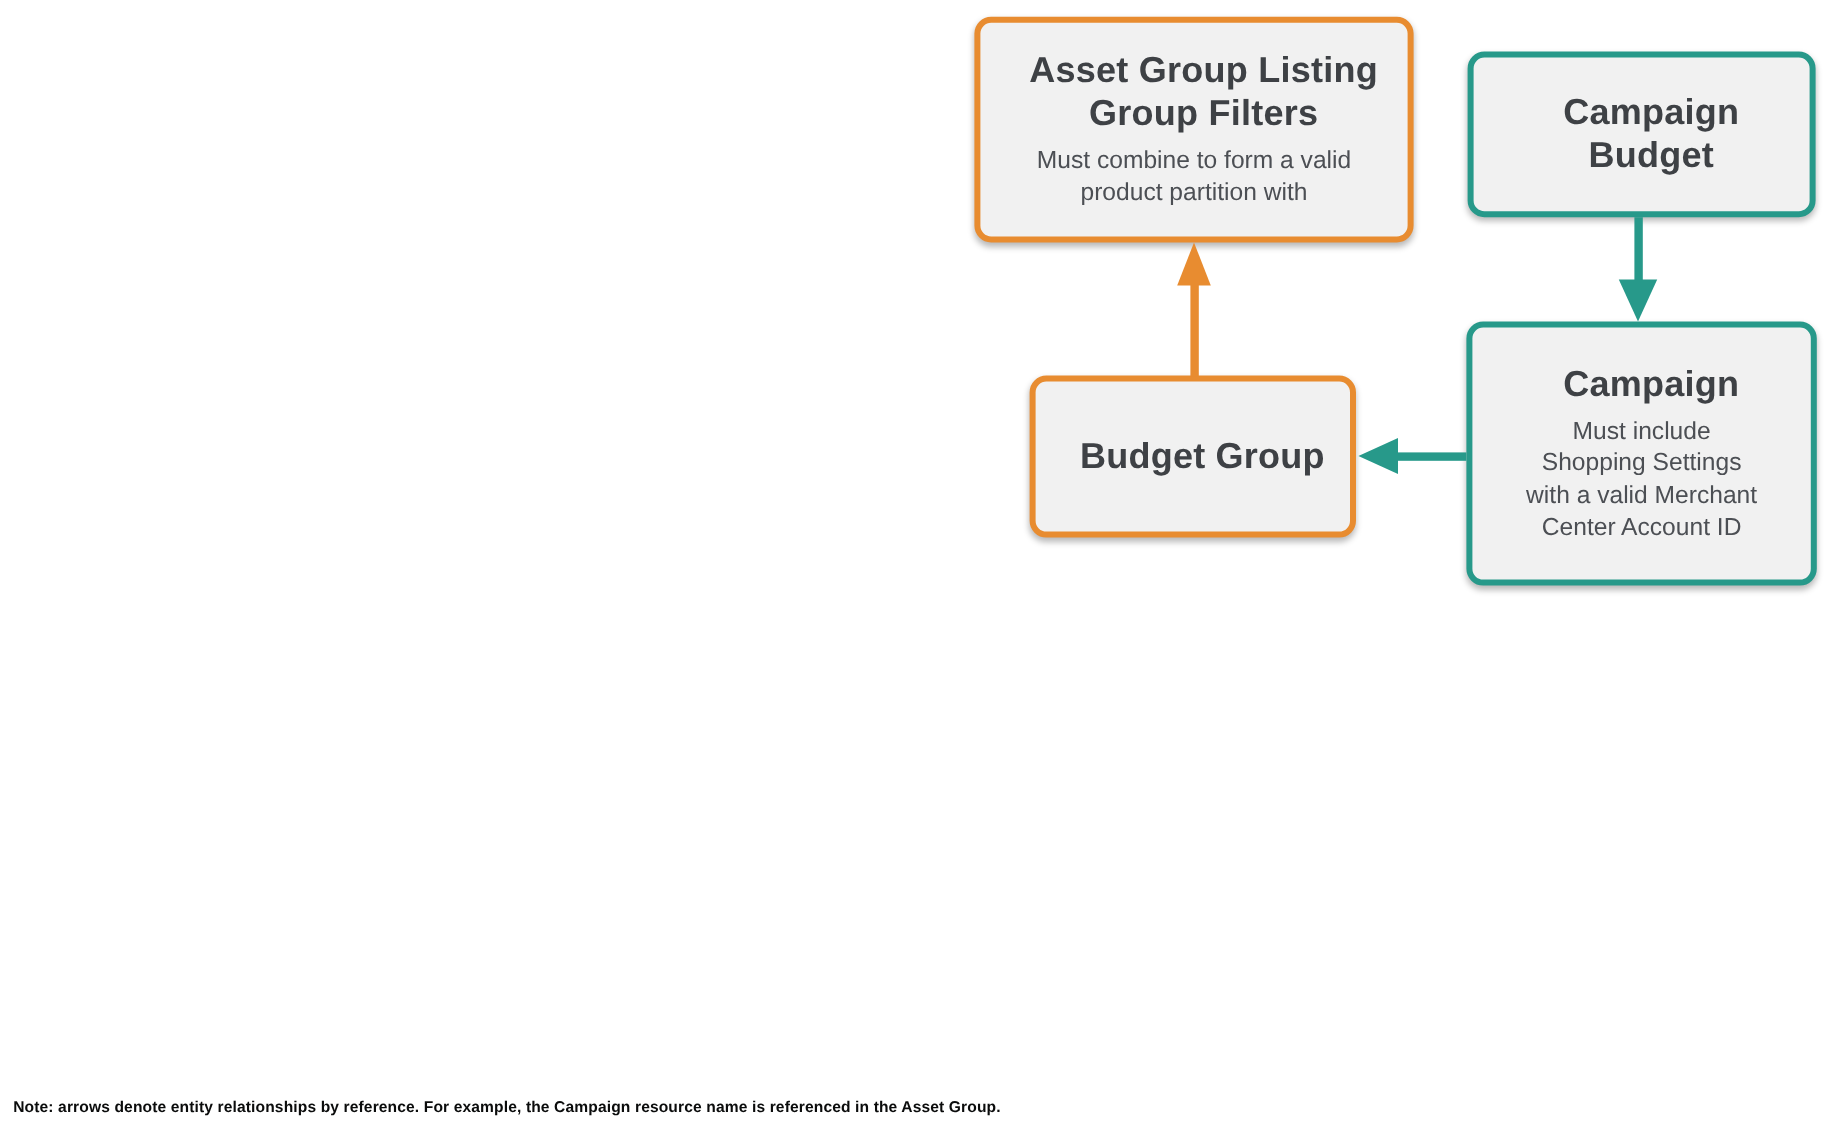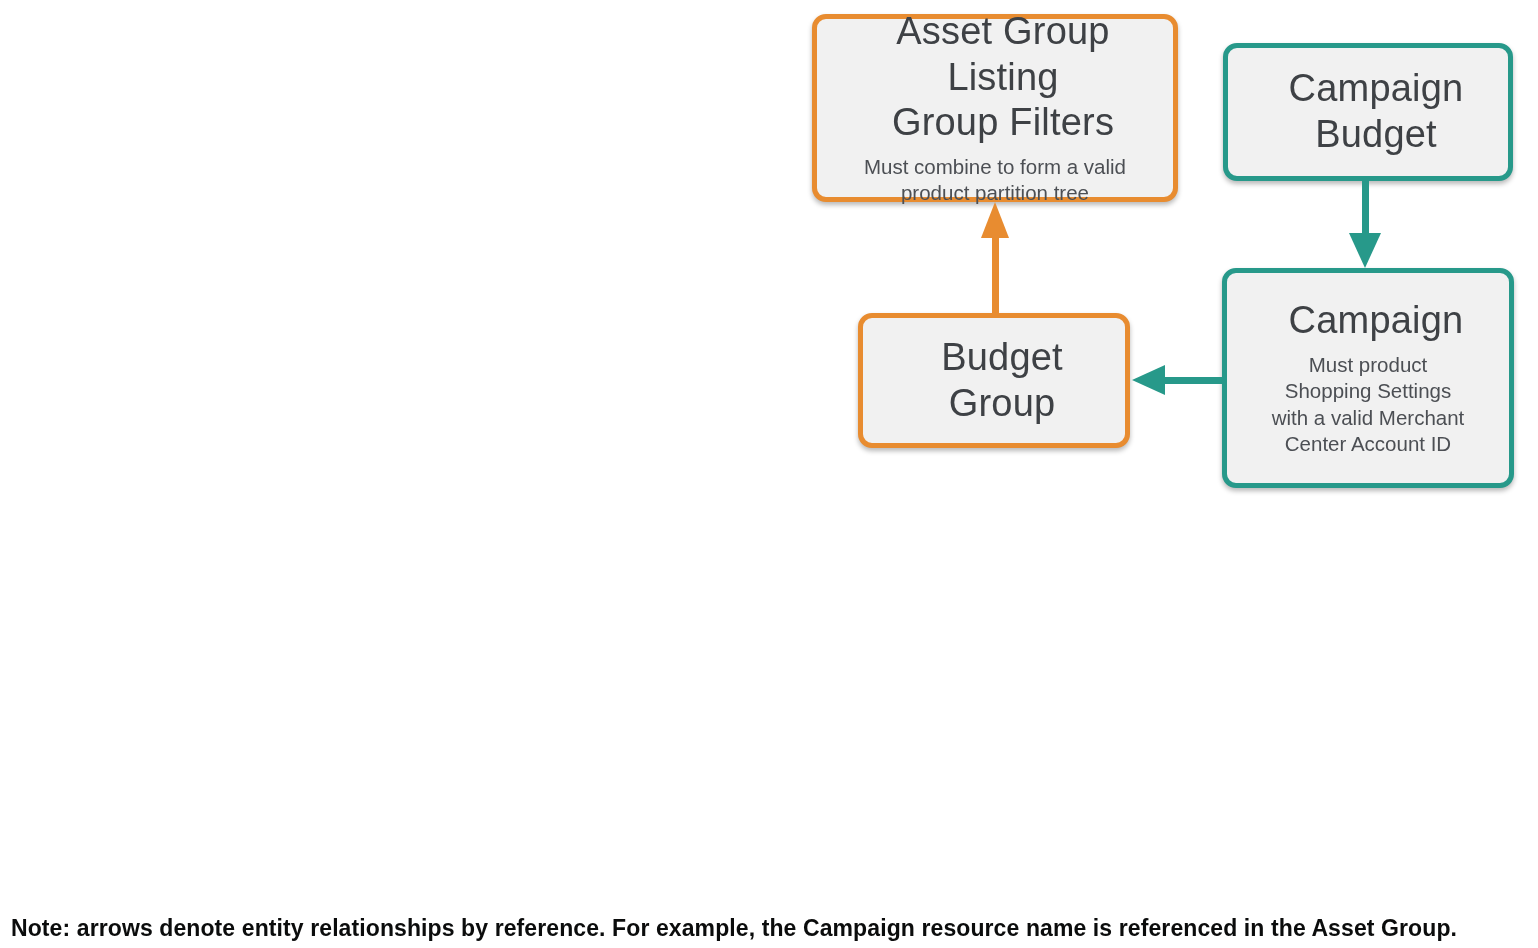--- a/index.html
+++ b/index.html
@@ -25,22 +25,22 @@
     align-items: center;
     justify-content: center;
     text-align: center;
     box-shadow: 0 3px 5px rgba(0,0,0,0.28);
     padding: 6px 10px;
   }
   .node.orange { border: 5px solid var(--orange, #E88C30); }
   .node.teal   { border: 5px solid var(--teal, #27998A); justify-content: center; }
 
   .node-title {
-    font-size: 38px;
-    font-weight: 400;
+    font-size: 30px;
+    font-weight: 700;
     color: var(--title-text, #3E4145);
     line-height: 1.2;
     white-space: pre-line;
     letter-spacing: 0.2px;
     margin-left: 16px;
   }
   .node-subtitle {
     font-size: 20.5px;
     font-weight: 400;
     color: var(--subtitle-text, #4C4F54);
@@ -90,52 +90,52 @@
     left: 1132px; top: 365px;
     border-top: 15px solid transparent;
     border-bottom: 15px solid transparent;
     border-right: 33px solid var(--teal, #27998A);
   }
 
   .note {
     position: absolute;
     left: 11px;
     top: 915px;
-    font-size: 23px;
+    font-size: 13px;
     font-weight: 700;
     color: var(--note-text, #0B0C0C);
     letter-spacing: 0.1px;
     margin: 0;
     white-space: nowrap;
   }
 </style>
 </head>
 <body>
 
 <div id="canvas">
 
   <div class="node orange" id="node-listing-filters">
     <div class="node-title">Asset Group Listing
 Group Filters</div>
     <div class="node-subtitle">Must combine to form a valid
-product partition tree</div>
+product partition with</div>
   </div>
 
   <div class="node teal" id="node-campaign-budget">
     <div class="node-title">Campaign
 Budget</div>
   </div>
 
   <div class="node orange" id="node-asset-group">
     <div class="node-title">Budget Group</div>
   </div>
 
   <div class="node teal" id="node-campaign">
     <div class="node-title">Campaign</div>
-    <div class="node-subtitle">Must product
+    <div class="node-subtitle">Must include
 Shopping Settings
 with a valid Merchant
 Center Account ID</div>
   </div>
 
   <div>
     <div class="stem" id="arrow-up-stem"></div>
     <div class="head" id="arrow-up-head"></div>
   </div>
 

